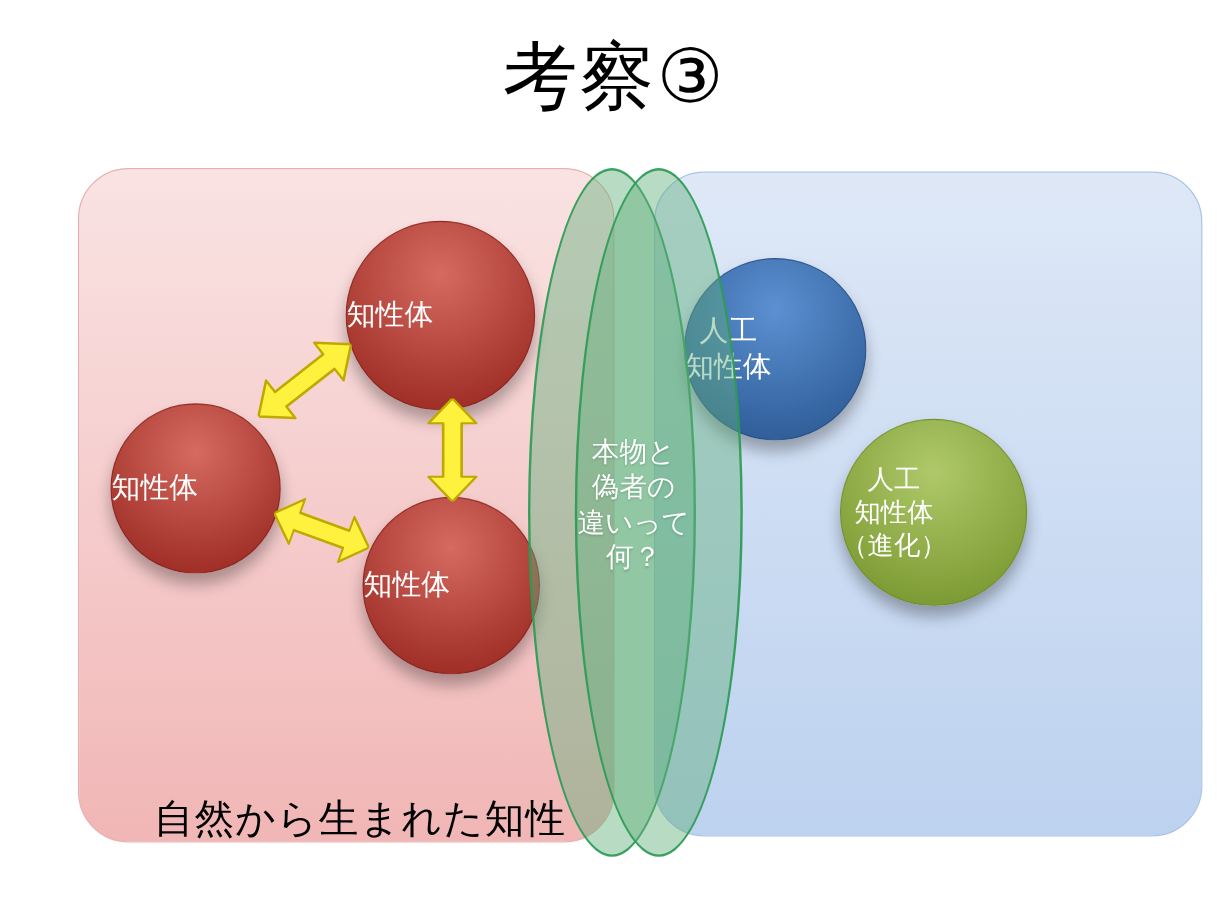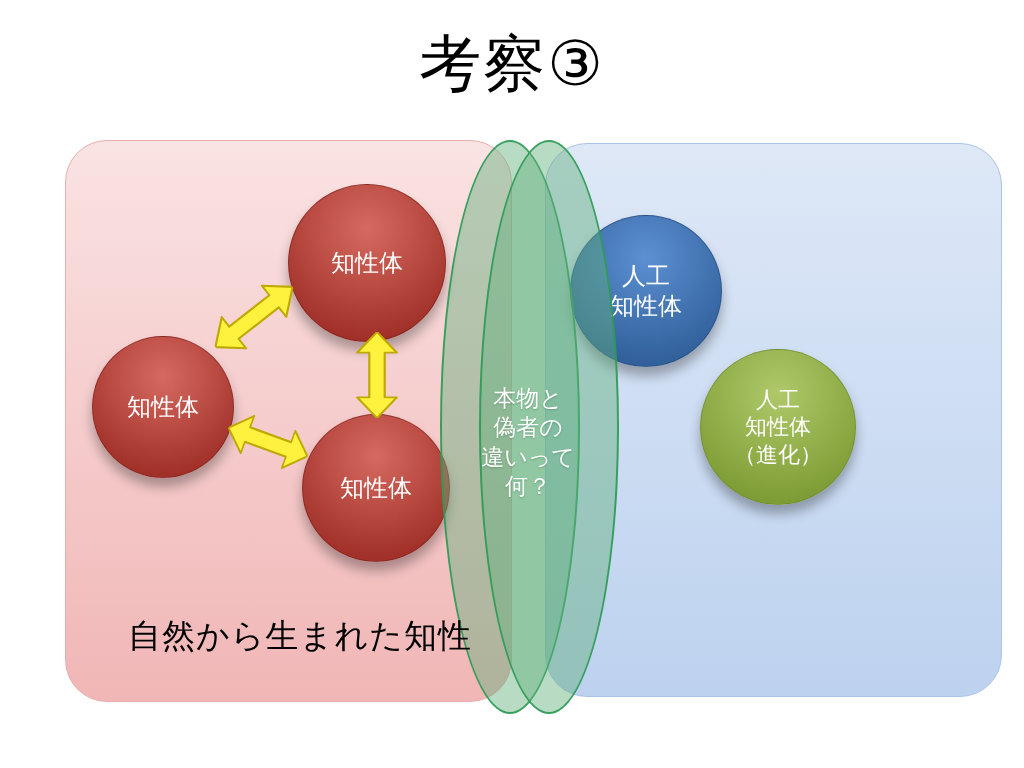--- a/index.html
+++ b/index.html
@@ -41,21 +41,21 @@
   .right-box {
     left: 545px; top: 143px; width: 455px; height: 552px;
     background: linear-gradient(180deg, var(--right-box-top, #DEE8F7) 0%, var(--right-box-bottom, #BDD2EF) 100%);
     border: 1px solid var(--right-box-border, #AAC4E6);
   }
   .circle {
     position: absolute;
     border-radius: 50%;
     display: flex;
     align-items: center;
-    justify-content: center;
+    justify-content: flex-start;
     text-align: center;
     color: var(--circle-text, #fff);
     z-index: 3;
     box-shadow: 0 9px 12px rgba(0,0,0,0.30);
   }
   .circle .label {
     white-space: pre-line;
     font-size: 24px;
     line-height: 1.25;
   }
@@ -97,36 +97,37 @@
     height: 570px;
     border-radius: 50%;
     background: var(--ellipse-fill, rgba(97,175,125,0.45));
     border: 2.5px solid var(--ellipse-stroke, rgba(43,154,84,0.9));
     z-index: 5;
   }
   .vellipse.e-left  { left: 440px; }
   .vellipse.e-right { left: 479px; }
   .question {
     position: absolute;
-    left: 448px; top: 384px; width: 160px;
+    left: 448px; top: 362px; width: 160px;
     text-align: center;
     color: #ffffff;
     font-size: 23px;
     line-height: 1.28;
     white-space: pre-line;
     z-index: 6;
     text-shadow: 0 1px 2px rgba(0,60,25,0.25);
   }
   .caption {
     position: absolute;
     text-align: center;
     font-size: 33px;
     color: var(--caption-color, #000);
     z-index: 6;
     letter-spacing: 1px;
+    margin-top: 46px;
   }
   .caption-left  { left:  90px; top: 614px; width: 420px; }
   .caption-right { left: 585px; top: 614px; width: 400px; }
 </style>
 </head>
 <body>
 
 <div class="slide">
 
   <div class="title">考察③</div>

